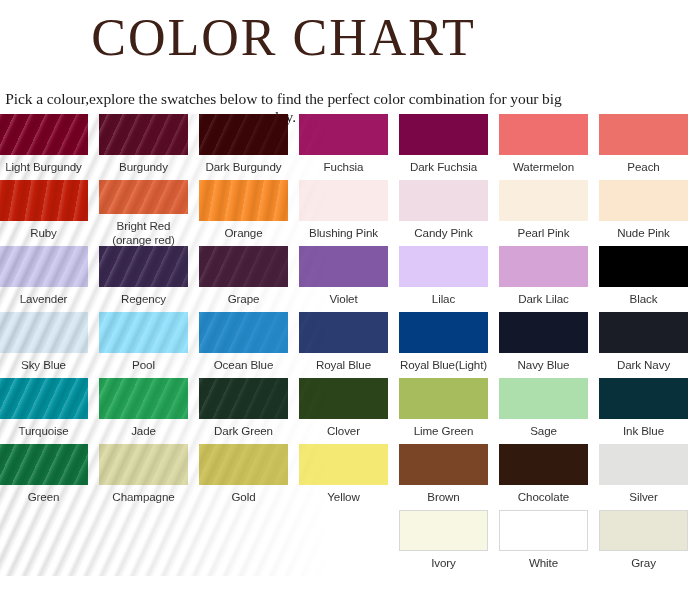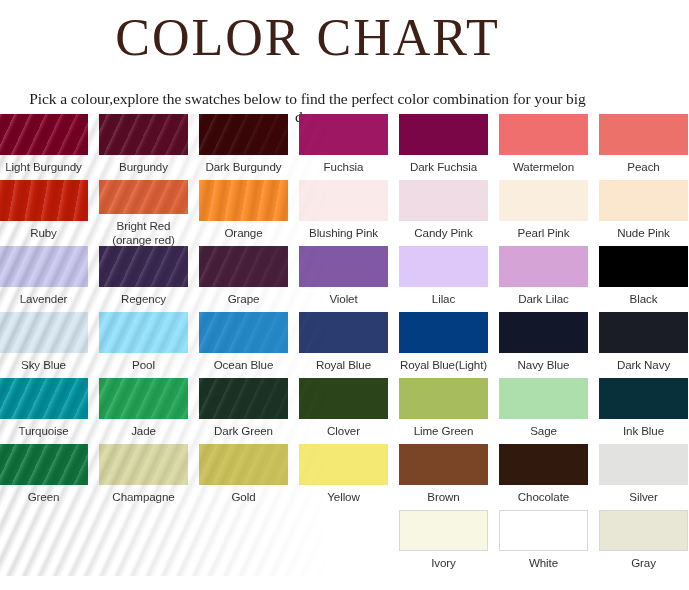--- a/index.html
+++ b/index.html
@@ -13,21 +13,20 @@
     height: 590px;
     font-family: "Liberation Sans", sans-serif;
     color: #3b3b3b;
     overflow: hidden;
     position: relative;
   }
   #page {
     width: 567px;
     height: 590px;
     position: relative;
-    padding-left: 24px;
   }
   .title {
     text-align: center;
     font-family: "Liberation Serif", serif;
     font-weight: 400;
     color: #3E2016;
     font-size: 52px;
     letter-spacing: 2px;
     line-height: 1;
     margin: 0;

